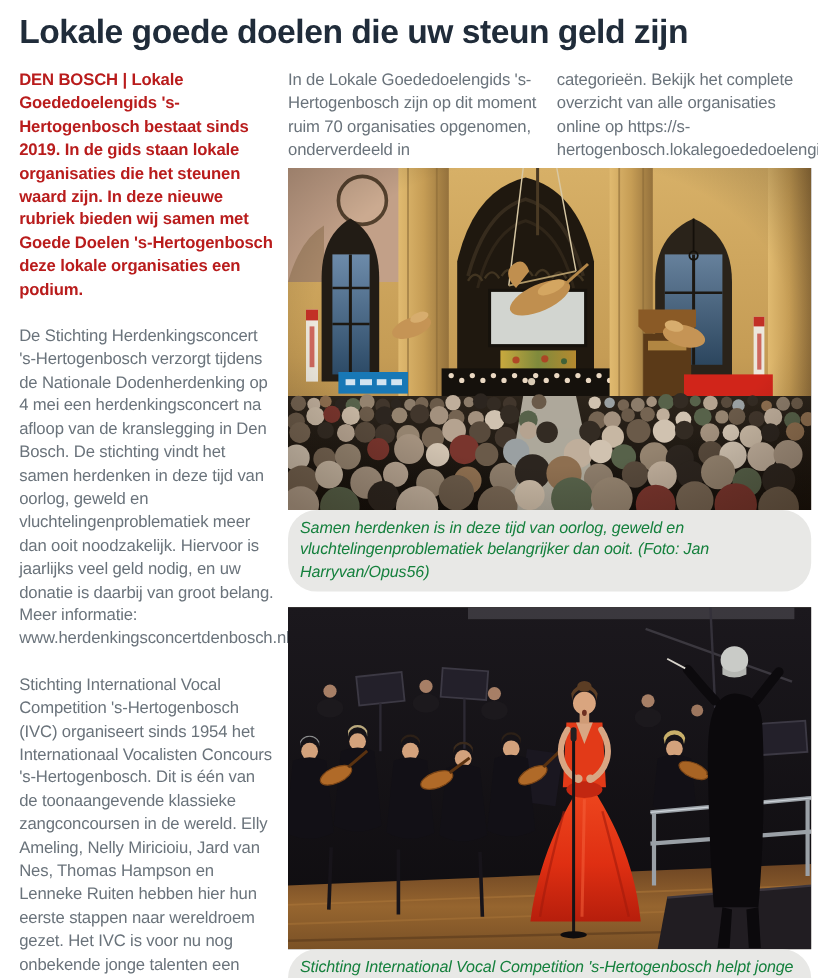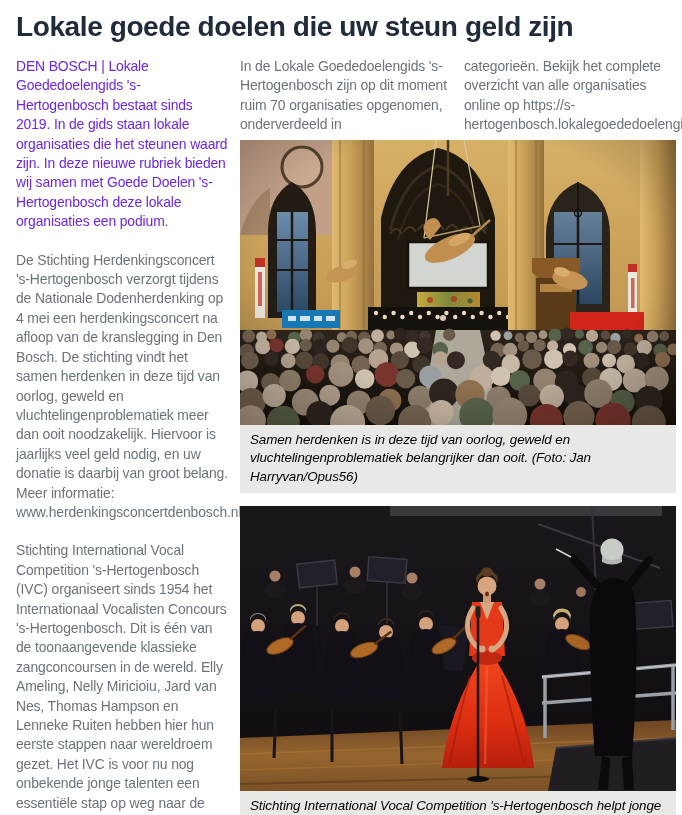--- a/index.html
+++ b/index.html
@@ -12,30 +12,30 @@
     font-size:28px;line-height:36px;font-weight:700;letter-spacing:-0.4px;
     color:#202c3a;margin:1px 0 12px 0;
   }
   .content{display:flex;gap:12px;}
   .col-left{width:212px;flex:none;}
   .col-right{width:436px;flex:none;}
   p.body-par{
     margin:0 0 19px 0;font-size:13.9px;line-height:19.4px;
     letter-spacing:-0.12px;color:#6a737b;
   }
-  p.lead{font-weight:400;color:#6d28d9;}
+  p.lead{font-weight:700;color:#b91c1c;}
   .cont-row{display:flex;gap:12px;}
   .cont-row p{width:212px;margin:0 0 5px 0;}
   figure{margin:0 0 13px 0;width:436px;}
   .photo{width:436px;height:285px;overflow:hidden;background:#1a1712;}
   .photo svg{display:block;}
   figcaption{
-    box-sizing:border-box;width:436px;background:#e8e8e6;color:#000000;
+    box-sizing:border-box;width:436px;background:#e8e8e6;color:#15803d;
     font-style:italic;font-size:13.4px;line-height:18.6px;
-    padding:6px 10px 7px 10px;letter-spacing:-0.1px;
+    padding:6px 10px 7px 10px;letter-spacing:-0.1px;border-radius:24px;
   }
 </style>
 </head>
 <body>
 
 <div class="page">
   <h1 class="title">Lokale goede doelen die uw steun geld zijn</h1>
 
   <div class="content">
 

